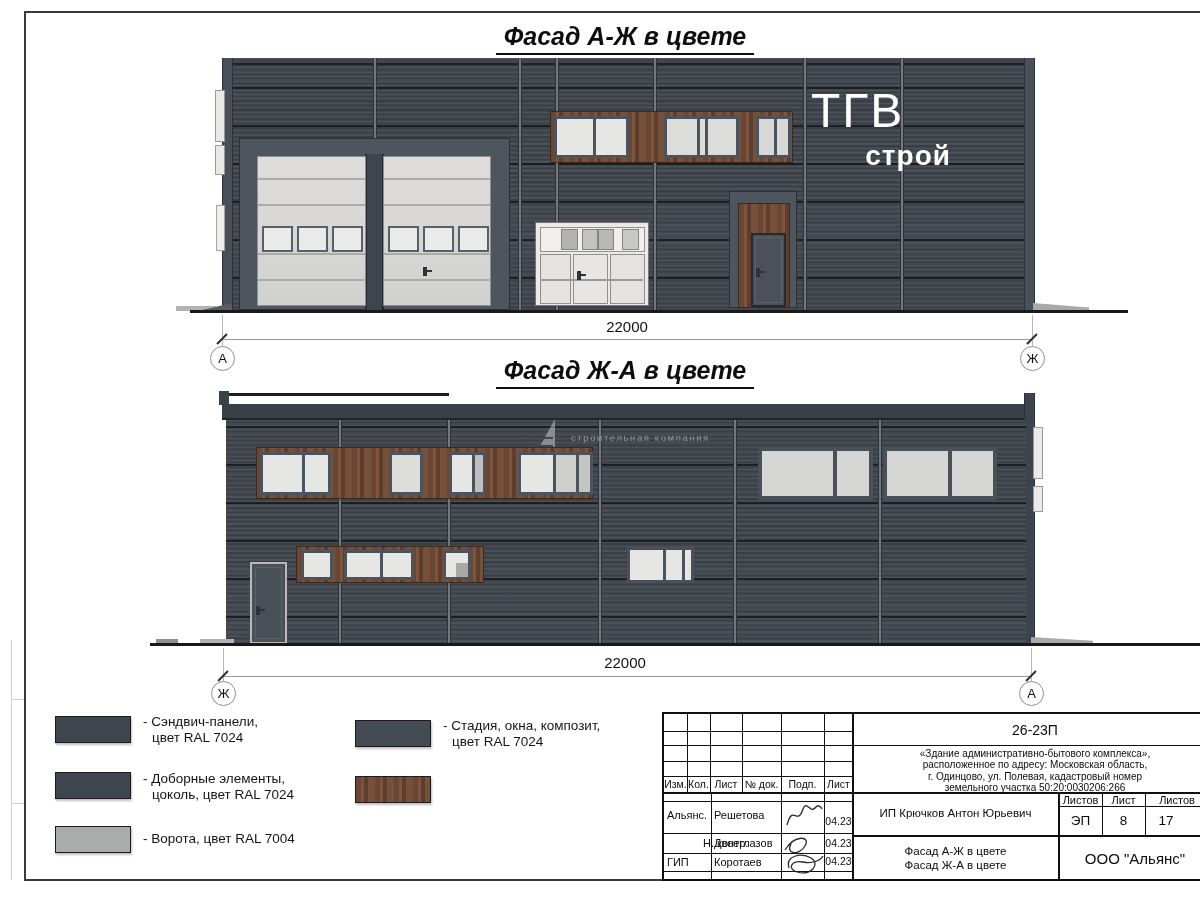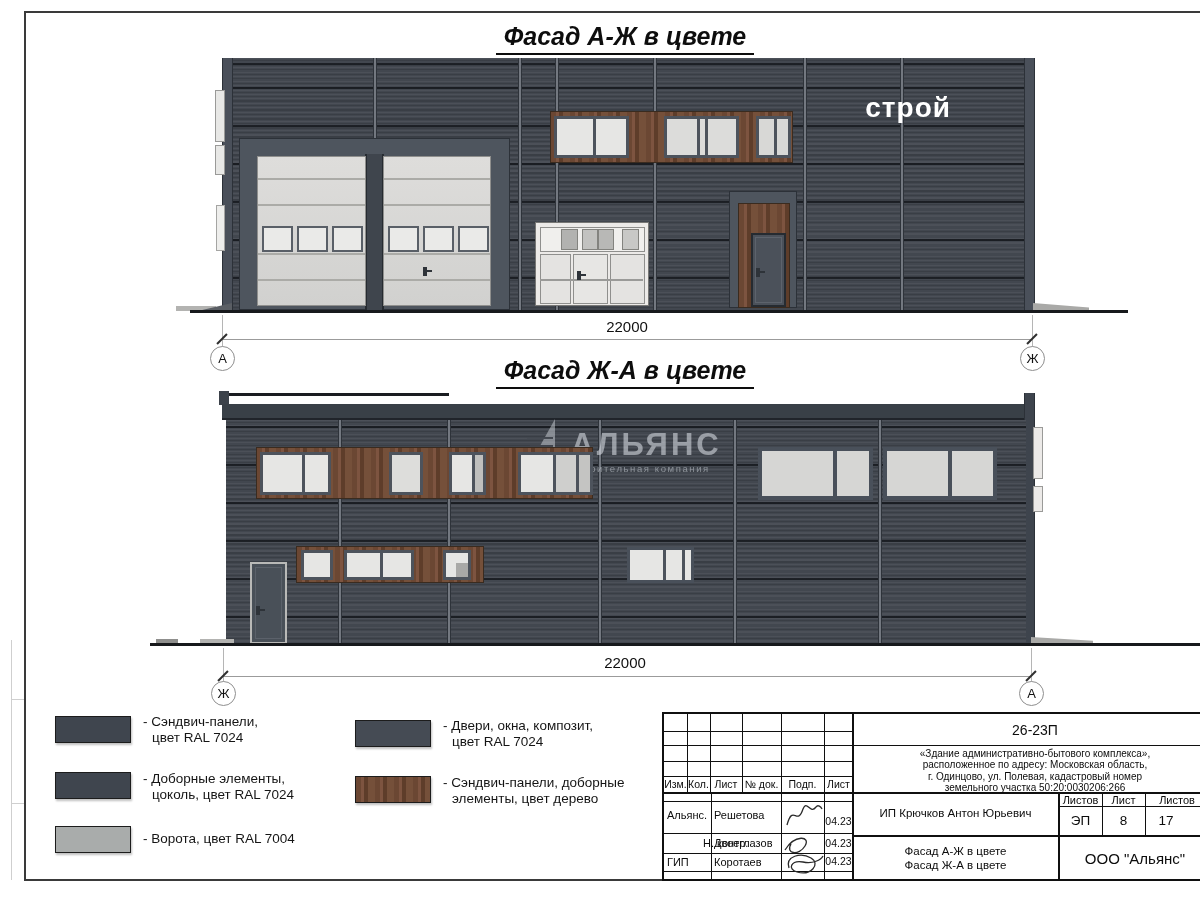--- a/index.html
+++ b/index.html
@@ -142,20 +142,21 @@
 
     <div class="abs" style="left:507px;top:133px;width:68px;height:117px;background:#4e555e;border:1px solid #2c3138;box-sizing:border-box;">
       <div class="abs wood" style="left:8px;top:11px;width:52px;height:105px;"></div>
       <div class="abs" style="left:21px;top:41px;width:35px;height:74px;background:#4b515a;border:2px solid #262b31;box-sizing:border-box;">
         <div class="abs" style="left:2px;top:2px;right:2px;bottom:2px;border:1px solid #5d636c;"></div>
         <div class="handle" style="left:3px;top:33px;"></div>
       </div>
     </div>
 
     <div class="abs tgv" style="left:589px;top:29px;width:140px;">
+      <div class="t1">ТГВ</div>
       <div class="t2">строй</div>
     </div>
   </div>
 
   <div class="abs pad" style="left:176px;top:306px;width:40px;height:5px;"></div>
   <div class="abs" style="left:198px;top:303px;width:34px;height:8px;background:#5a5e64;clip-path:polygon(0 100%,100% 0,100% 100%);"></div>
   <div class="abs ramp" style="left:1033px;top:303px;width:56px;height:8px;clip-path:polygon(0 0,100% 55%,100% 100%,0 100%);"></div>
   <div class="abs ground" style="left:190px;top:310px;width:938px;height:3px;"></div>
 
   <div class="abs ext" style="left:222px;top:315px;height:33px;"></div>
@@ -186,21 +187,20 @@
 
       <div class="abs wm" style="left:295px;top:-3px;width:240px;height:70px;display:flex;align-items:flex-start;">
         <svg width="42" height="60" viewBox="0 0 42 60" style="opacity:.5;flex:none;">
           <path d="M34,2 L34,56 L4,56 Z" fill="#cdd2d8"></path>
           <rect x="6" y="20" width="26" height="2" fill="#42474f"></rect>
           <rect x="9" y="28" width="23" height="2" fill="#42474f"></rect>
           <rect x="12" y="36" width="20" height="2" fill="#42474f"></rect>
           <rect x="15" y="44" width="17" height="2" fill="#42474f"></rect>
         </svg>
         <div style="margin-left:8px;margin-top:12px;">
-          <div class="big">АЛЬЯНС</div>
           <div class="sub">строительная компания</div>
         </div>
       </div>
 
       <div class="abs wood" style="left:30px;top:27px;width:337px;height:52px;">
         <div class="win" style="left:3px;top:4px;width:71px;height:43px;">
           <div class="pane" style="left:39px;"></div>
         </div>
         <div class="win" style="left:132px;top:4px;width:34px;height:43px;background:#dddddb;"></div>
         <div class="win" style="left:192px;top:4px;width:37px;height:43px;">
@@ -273,29 +273,25 @@
     <div class="l2">цоколь, цвет RAL 7024</div>
   </div>
 
   <div class="abs sw" style="left:55px;top:826px;background:#a9acab;"></div>
   <div class="abs legtxt" style="left:143px;top:831px;">
     <div>- Ворота, цвет RAL 7004</div>
   </div>
 
   <div class="abs sw" style="left:355px;top:720px;background:#454b54;"></div>
   <div class="abs legtxt" style="left:443px;top:718px;">
-    <div>- Двери, окна, композит,</div>
+    <div>- Стадия, окна, композит,</div>
     <div class="l2">цвет RAL 7024</div>
   </div>
 
   <div class="abs sw wood" style="left:355px;top:776px;"></div>
-  <div class="abs legtxt" style="left:443px;top:775px;">
-    <div>- Сэндвич-панели, доборные</div>
-    <div class="l2">элементы, цвет дерево</div>
-  </div>
 
   <div id="tb" class="abs">
 
     <div class="tl" style="left:23px;top:0;width:1px;height:78px;"></div>
     <div class="tl" style="left:46px;top:0;width:1px;height:78px;"></div>
     <div class="tl" style="left:78px;top:0;width:1px;height:78px;"></div>
     <div class="tl" style="left:117px;top:0;width:1px;height:167px;"></div>
     <div class="tl" style="left:160px;top:0;width:1px;height:167px;"></div>
     <div class="tl" style="left:47px;top:78px;width:1px;height:89px;"></div>
     <div class="tl" style="left:188px;top:0;width:2px;height:167px;"></div>

